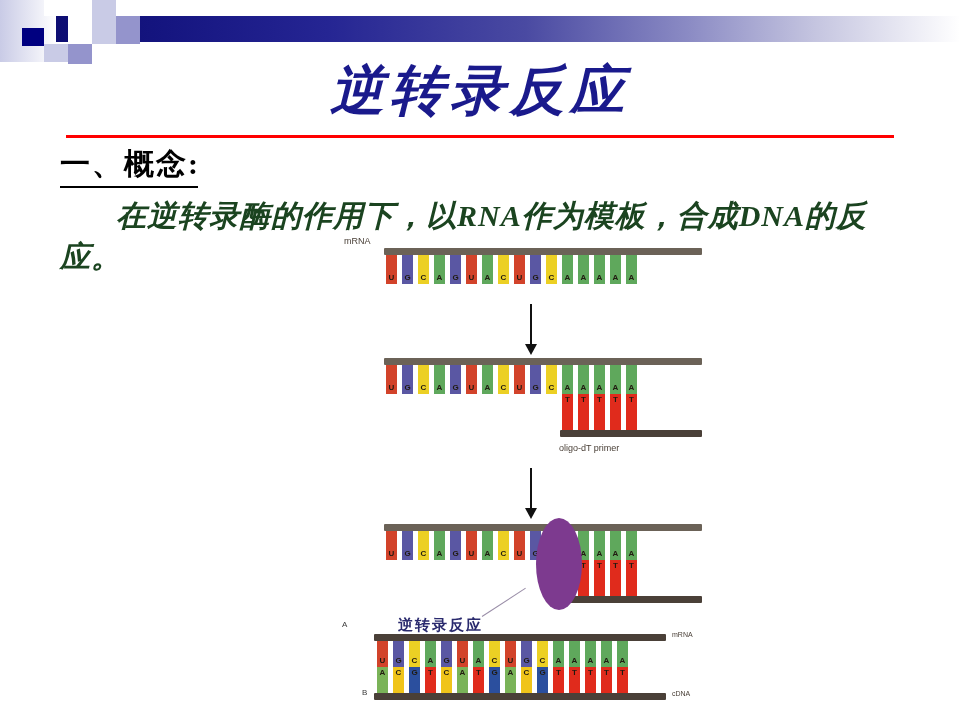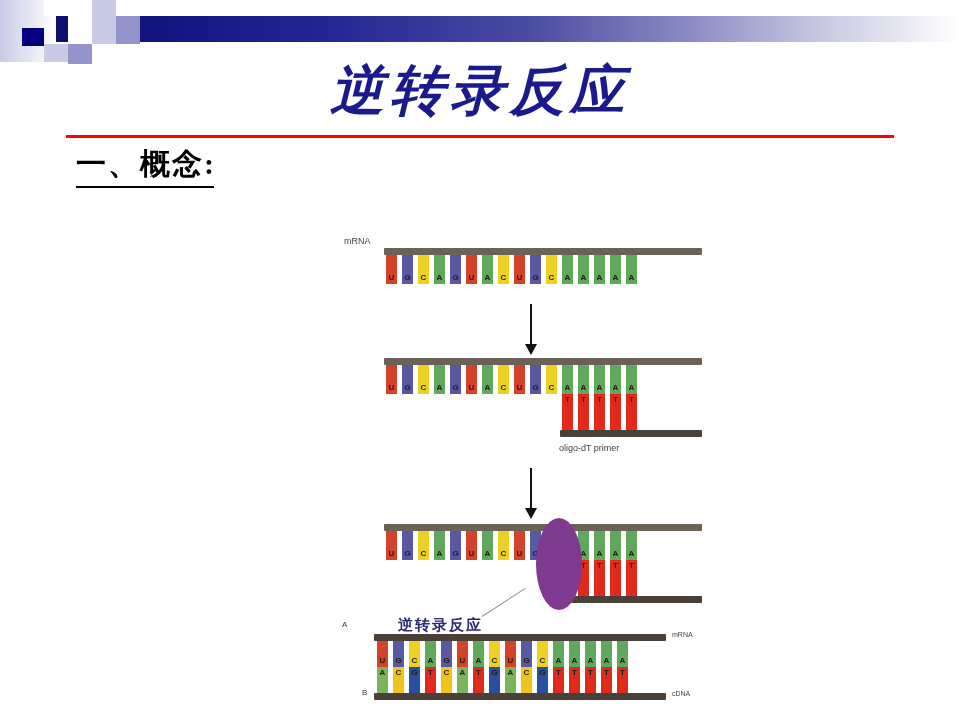--- a/index.html
+++ b/index.html
@@ -65,21 +65,21 @@
   .title-rule {
     position: absolute;
     left: 66px; top: 135px;
     width: 828px; height: 3px;
     background: #ff0000;
   }
 
   
   .body-block {
     position: absolute;
-    left: 76px; top: 144px;
+    left: 60px; top: 144px;
     width: 830px;
   }
   .concept-head {
     font-family: "Liberation Serif", serif;
     font-size: 30px;
     font-weight: bold;
     color: #000000;
     display: inline-block;
     border-bottom: 2px solid #000000;
     padding-bottom: 1px;
@@ -208,20 +208,21 @@
   <div class="sq sq-a"></div>
   <div class="sq sq-c"></div>
   <div class="sq sq-e"></div>
 </div>
 
 <div class="slide-title">逆转录反应</div>
 <div class="title-rule"></div>
 
 <div class="body-block">
   <div class="concept-head"><span>一、概念</span><span class="colon">:</span></div>
+  <div class="concept-body">在逆转录酶的作用下，以RNA作为模板，合成DNA的反应。</div>
 </div>
 
 <div class="diagram">
 
   <div class="panel" style="left:0; top:0; width:400px; height:60px;">
     <div class="lbl" style="left:4px; top:0px;">mRNA</div>
     <div class="strand-bar" style="left:44px; top:12px; width:318px;"></div>
     <div class="bases" id="seq-step1" style="left:46px; top:19px; height:29px;">
         <div class="base c-U" style="height: 29px;">U</div>
         <div class="base c-G" style="height: 29px;">G</div>

